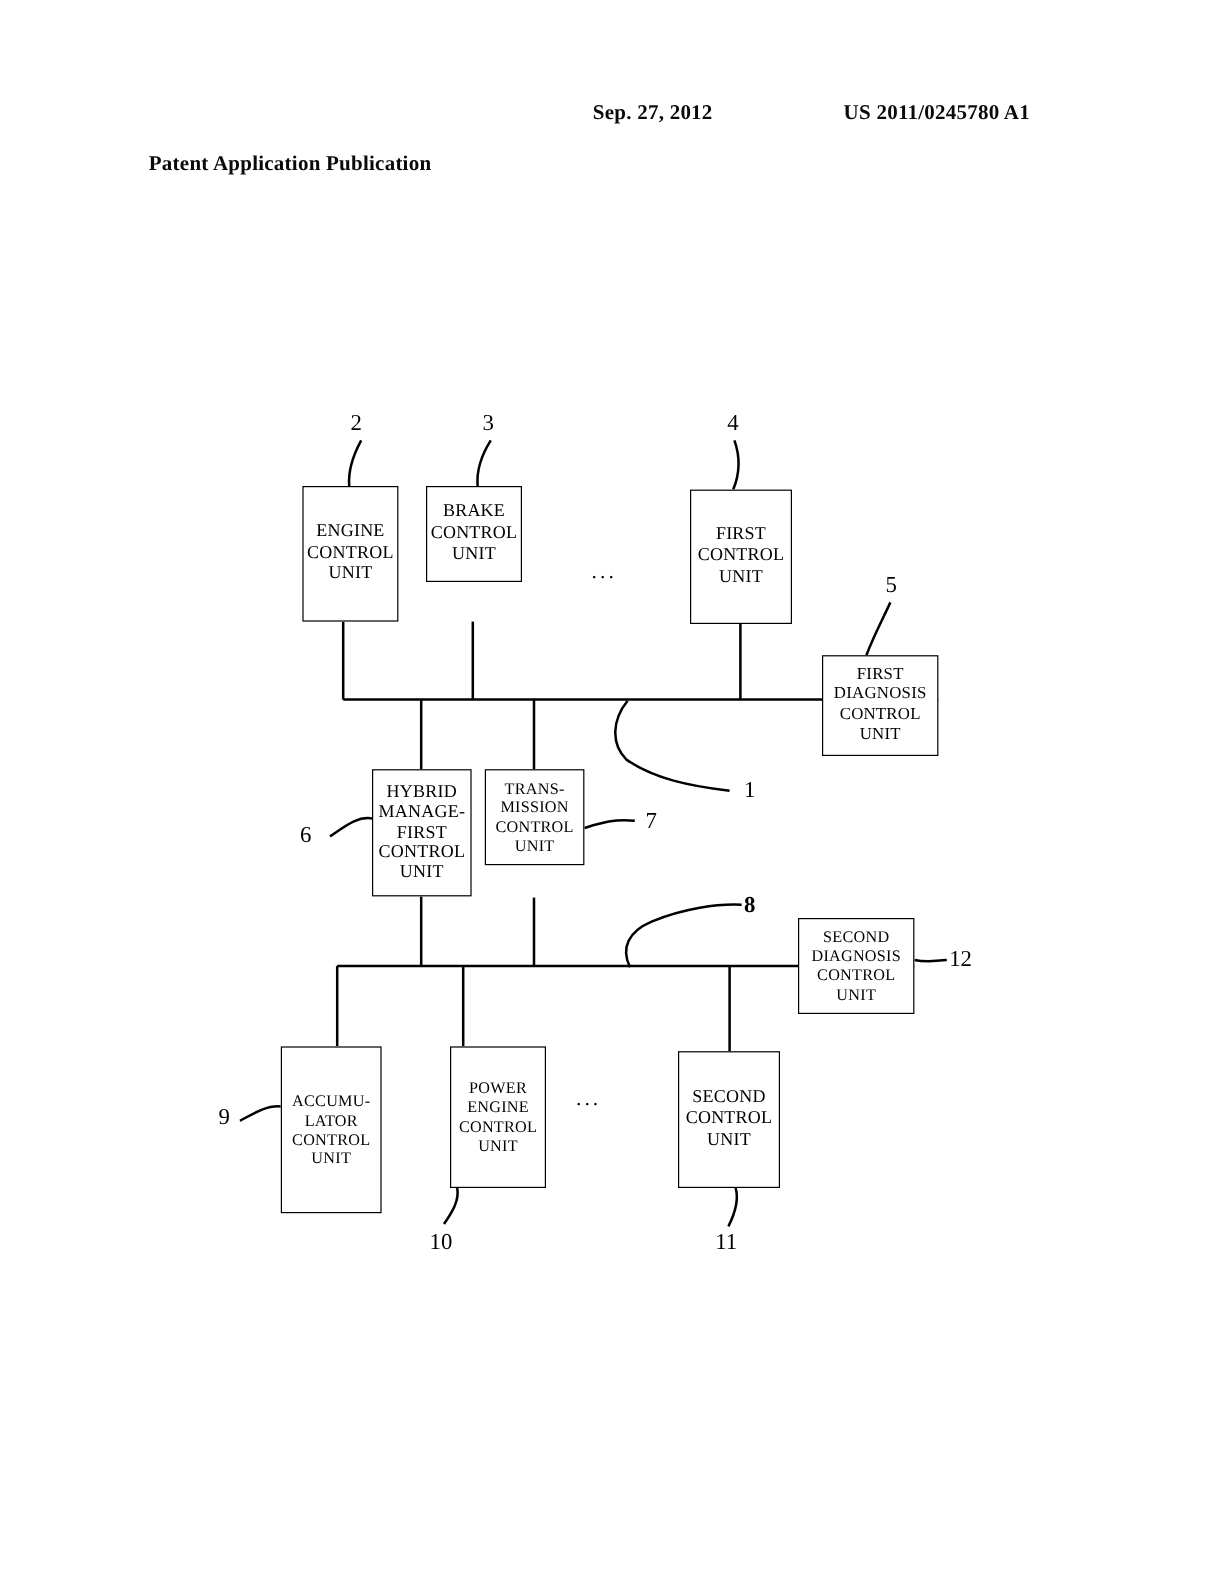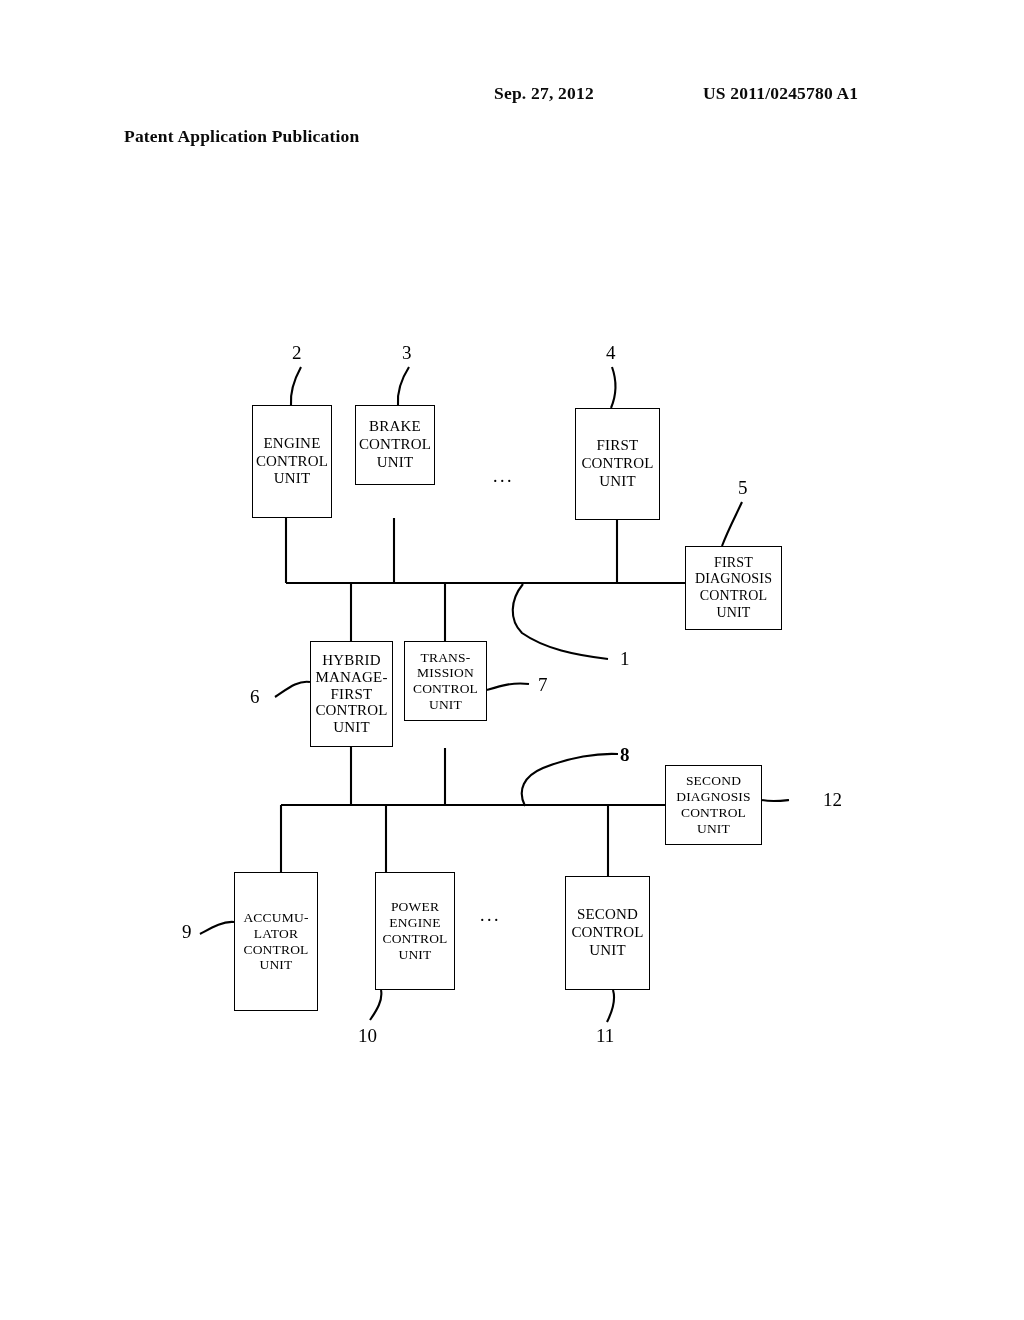--- a/index.html
+++ b/index.html
@@ -202,21 +202,21 @@
   <div class="ref" style="left:538px; top:674px;">7</div>
 
   <div class="ref bold" style="left:620px; top:744px;">8</div>
 
   <div class="block" style="left:665px; top:765px; width:97px; height:80px; font-size:13.5px;">
     <span class="ln">SECOND</span>
     <span class="ln">DIAGNOSIS</span>
     <span class="ln">CONTROL</span>
     <span class="ln">UNIT</span>
   </div>
-  <div class="ref" style="left:791px; top:789px;margin-left:32px;">12</div>
+  <div class="ref" style="left:791px; top:789px;">12</div>
 
   <div class="block" style="left:234px; top:872px; width:84px; height:139px; font-size:13.5px;">
     <span class="ln">ACCUMU-</span>
     <span class="ln">LATOR</span>
     <span class="ln">CONTROL</span>
     <span class="ln">UNIT</span>
   </div>
   <div class="ref" style="left:182px; top:921px;">9</div>
 
   <div class="block" style="left:347px; top:872px; width:80px; height:118px; font-size:13.5px;margin-left:28px;">

